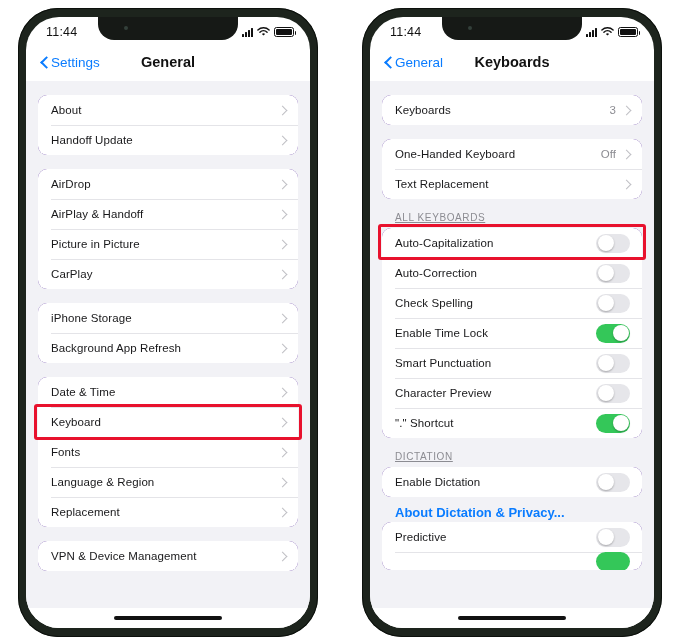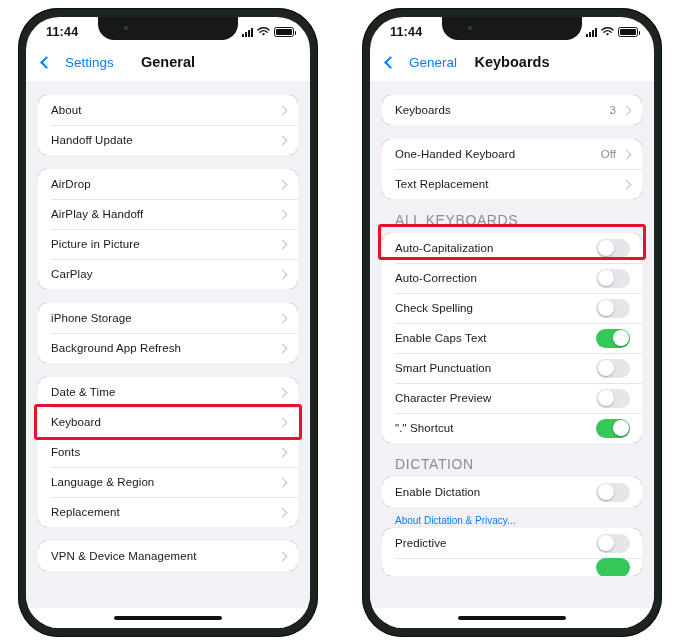--- a/index.html
+++ b/index.html
@@ -60,21 +60,21 @@
     height: 26px;
     flex: none;
     display: flex;
     align-items: center;
     justify-content: space-between;
     padding: 4px 16px 0 20px;
     z-index: 20;
   }
   .clock {
     font-size: 12.5px;
-    font-weight: bold;
+    font-weight: normal;
     color: #111;
     letter-spacing: .2px;
   }
   .sb-icons { display: flex; align-items: center; gap: 4px; }
   .bars { display: flex; align-items: flex-end; gap: 1px; height: 9px; }
   .bars i { display: block; width: 2px; background: #111; border-radius: .5px; }
   .bars i:nth-child(1){ height: 3px; }
   .bars i:nth-child(2){ height: 5px; }
   .bars i:nth-child(3){ height: 7px; }
   .bars i:nth-child(4){ height: 9px; }
@@ -96,21 +96,21 @@
   
   .navbar {
     position: relative;
     flex: none;
     height: 38px;
     display: flex;
     align-items: center;
     padding: 0 14px;
   }
   .back {
-    display: flex; align-items: center; gap: 17px;
+    display: flex; align-items: center; gap: 3px;
     color: #0a7cff;
     font-size: 13.5px;
     white-space: nowrap;
   }
   .chev-left {
     width: 8px; height: 13px;
     position: relative;
   }
   .chev-left::before {
     content:""; position:absolute; left:2px; top:2px;
@@ -131,21 +131,21 @@
 
   
   .body {
     flex: 1 1 auto;
     background: #f2f2f6;
     padding: 0 12px;
     overflow: hidden;
   }
   .spacer { height: 14px; }
   .card {
-    background: #b91c1c;
+    background: #4c1d95;
     border-radius: 9px;
     overflow: hidden;
   }
   .row {
     position: relative;
     display: flex;
     align-items: center;
     justify-content: space-between;
     height: 30px;
     padding: 0 12px 0 13px;
@@ -190,36 +190,38 @@
     width: 16px; height: 16px;
     border-radius: 50%;
     background: #ffffff;
     box-shadow: 0 1px 2px rgba(0,0,0,.28);
   }
   .toggle.on { background: #34c759; }
   .toggle.on .knob { left: auto; right: 1.5px; }
 
   
   .sec-head {
-    font-size: 14px;
+    font-size: 10px;
     color: #8c8c92;
     letter-spacing: .6px;
     padding: 13px 13px 5px 13px;
     text-transform: uppercase;
+    text-decoration: underline;
   }
   .sec-foot {
     font-size: 9.5px;
     color: #8c8c92;
     line-height: 1.35;
     padding: 6px 13px 2px 13px;
   }
   .link-row {
-    font-size: 10px;
+    font-size: 13px;
     color: #0a7cff;
     padding: 8px 13px 2px 13px;
+    font-weight: bold;
   }
 
   
   .hl {
     position: absolute;
     border: 3px solid #e8112d;
     border-radius: 3px;
     left: 8px; right: 8px;
     pointer-events: none;
     z-index: 15;
@@ -468,21 +470,21 @@
             </div>
             <div class="row">
               <div class="row-label">Check Spelling</div>
               <div class="row-right">
                 <div class="toggle" role="switch" aria-checked="false">
                   <div class="knob"></div>
                 </div>
               </div>
             </div>
             <div class="row">
-              <div class="row-label">Enable Caps Text</div>
+              <div class="row-label">Enable Time Lock</div>
               <div class="row-right">
                 <div class="toggle on" role="switch" aria-checked="true">
                   <div class="knob"></div>
                 </div>
               </div>
             </div>
             <div class="row">
               <div class="row-label">Smart Punctuation</div>
               <div class="row-right">
                 <div class="toggle" role="switch" aria-checked="false">

